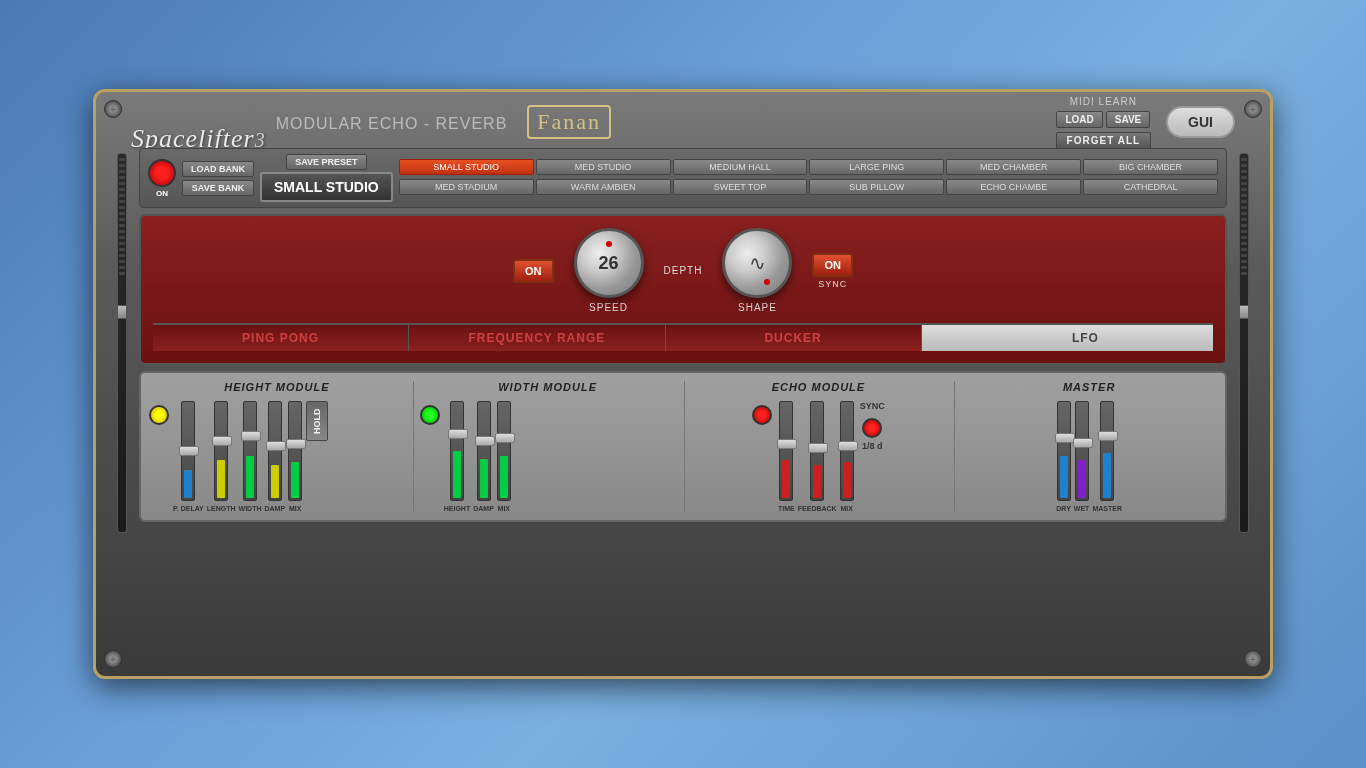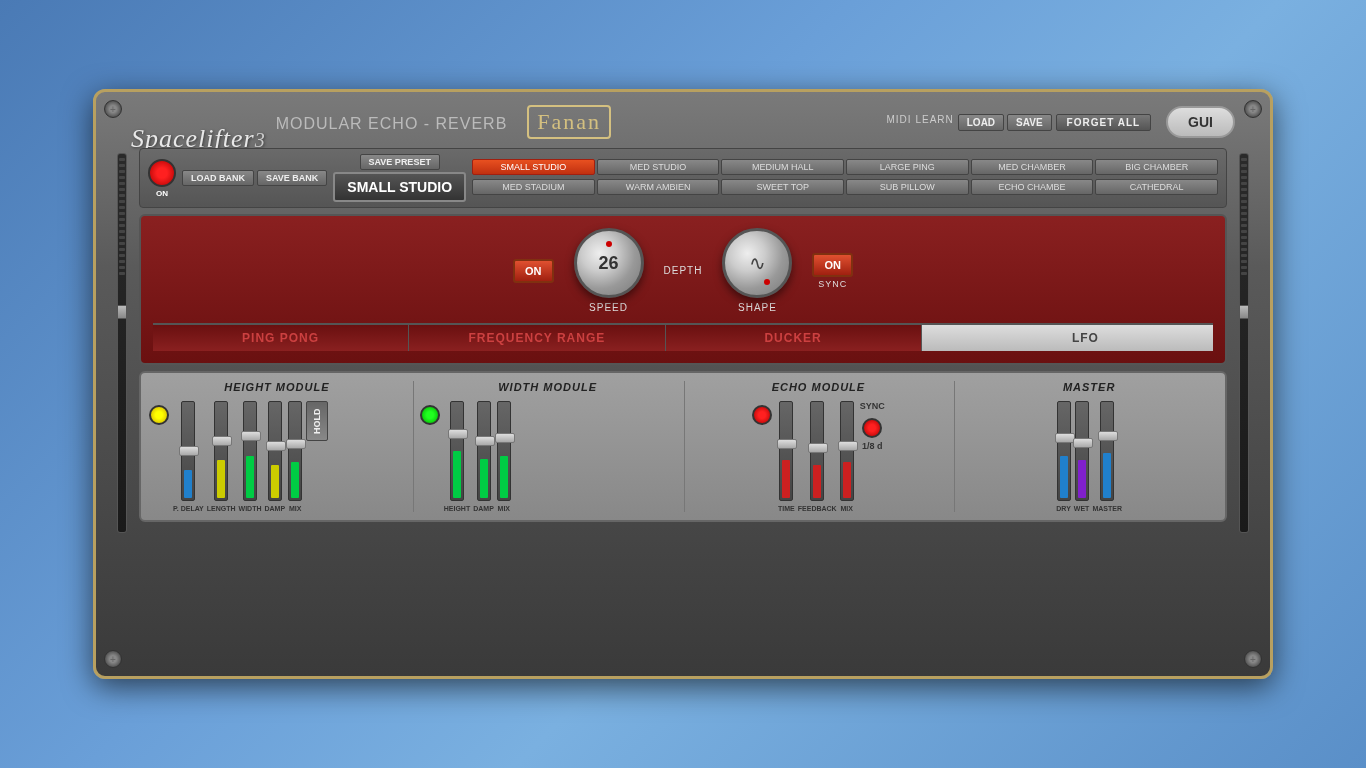--- a/index.html
+++ b/index.html
@@ -80,22 +80,22 @@
       color: #d4c080;
       border: 2px solid #d4c080;
       padding: 2px 8px;
       border-radius: 4px;
       letter-spacing: 2px;
     }
     .spacer { flex: 1; }
 
     .midi-section {
       display: flex;
-      flex-direction: row;
-      align-items: flex-start;
+      flex-direction: column;
+      align-items: center;
       gap: 4px;
     }
     .midi-label {
       font-size: 10px;
       color: #ccc;
       letter-spacing: 1px;
     }
     .midi-buttons {
       display: flex;
       gap: 3px;
@@ -171,21 +171,21 @@
     }
     .power-label {
       font-size: 8px;
       color: #fff;
       text-align: center;
       margin-top: 2px;
       font-weight: bold;
     }
     .bank-controls {
       display: flex;
-      flex-direction: row;
+      flex-direction: column;
       gap: 3px;
     }
     .bank-btn {
       background: linear-gradient(180deg, #888 0%, #666 100%);
       border: 1px solid #444;
       color: #eee;
       font-size: 9px;
       font-weight: bold;
       padding: 2px 8px;
       border-radius: 2px;

